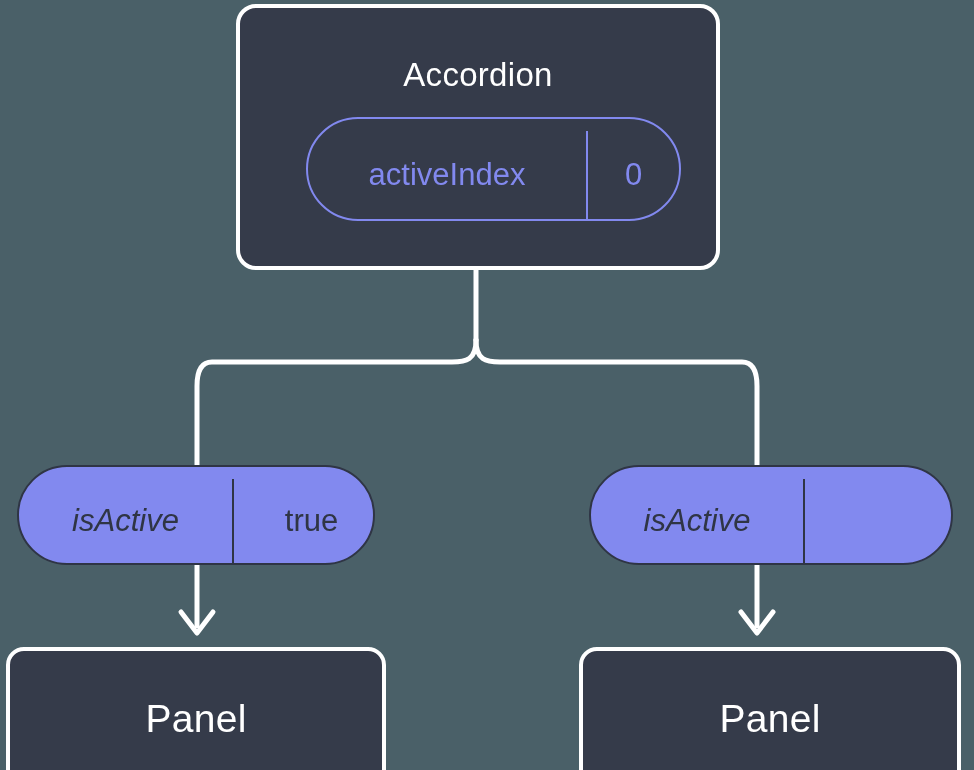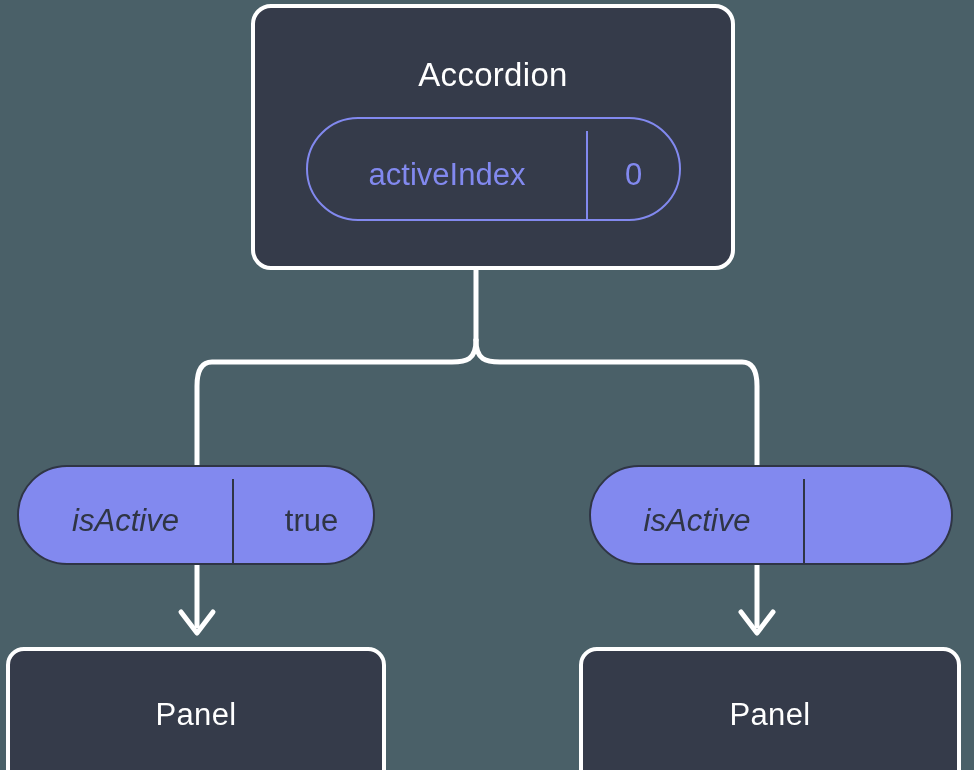--- a/index.html
+++ b/index.html
@@ -31,21 +31,21 @@
 
   
   .node-box {
     position: absolute;
     background: #353b4a;
     border: 4px solid #ffffff;
     border-radius: 18px;
     box-sizing: border-box;
   }
   #accordion-box {
-    left: 251px;
+    left: 236px;
     top: 4px;
     width: 484px;
     height: 266px;
     border-radius: 20px;
   }
   .node-title {
     position: absolute;
     left: 0;
     right: 0;
     text-align: center;
@@ -138,21 +138,21 @@
     height: 150px;
   }
   #panel-box-right {
     left: 579px;
     top: 647px;
     width: 382px;
     height: 150px;
   }
   .panel-title {
     top: 46px;
-    font-size: 31px;
+    font-size: 39px;
   }
 </style>
 </head>
 <body>
 
 <div id="stage">
 
   <svg id="connectors" viewBox="0 0 974 770" width="974" height="770" fill="none">
 
     <path d="M476 268 L476 340" stroke="#ffffff" stroke-width="5" stroke-linecap="round"></path>

